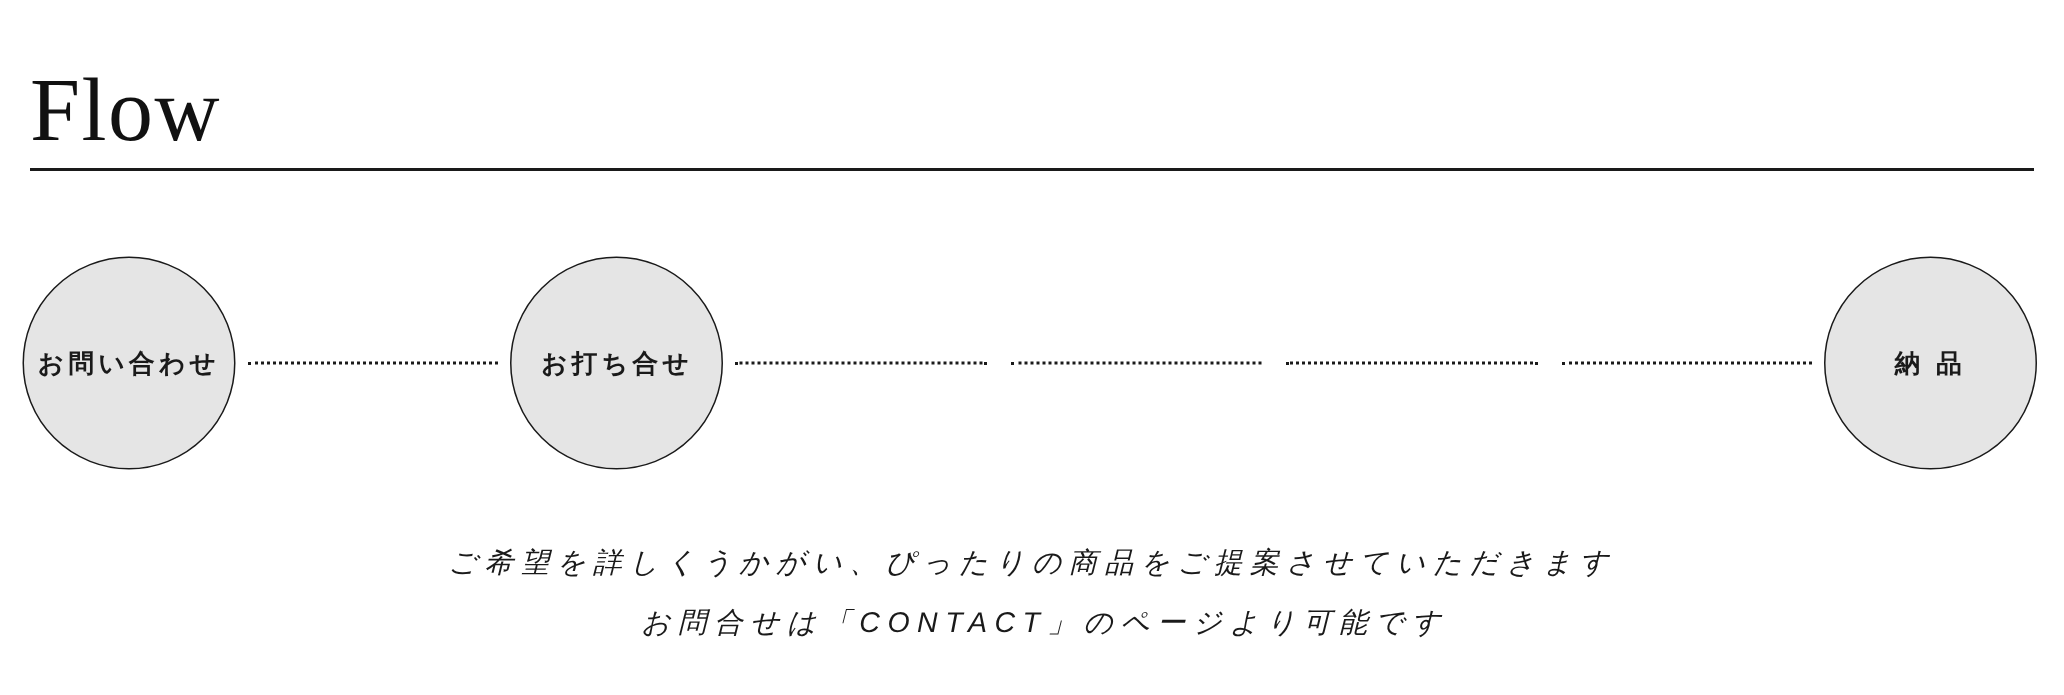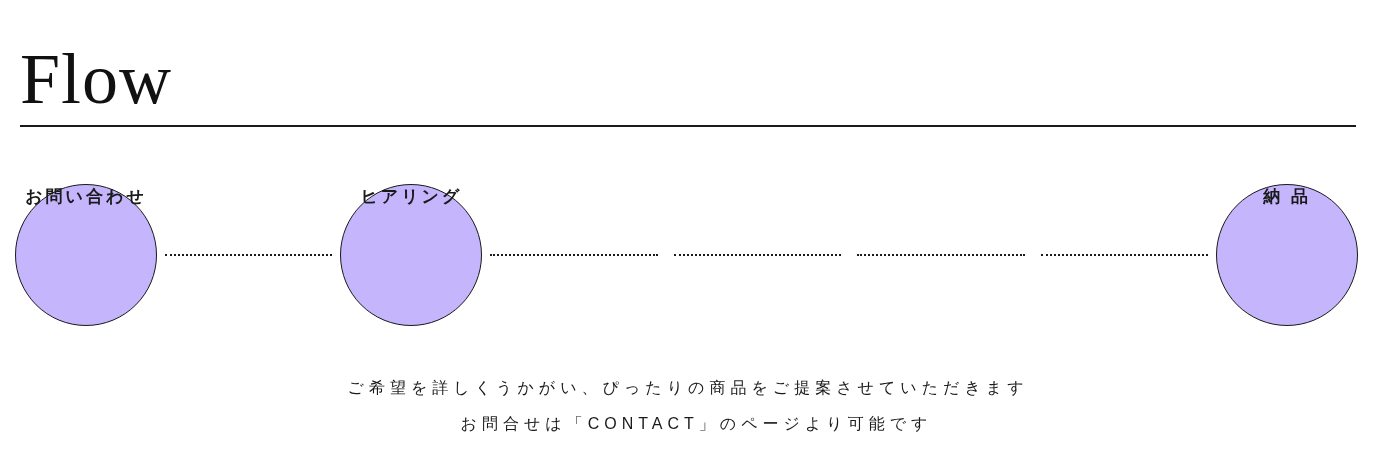--- a/index.html
+++ b/index.html
@@ -13,21 +13,21 @@
     position: relative;
     overflow: hidden;
     font-family: "Liberation Sans", sans-serif;
     color: #1a1a1a;
   }
   .header {
     margin: 40px 20px 0 20px;
   }
   .page-title {
     font-family: "Liberation Serif", serif;
-    font-size: 72px;
+    font-size: 60px;
     font-weight: 400;
     line-height: 1.1;
     margin: 0;
     letter-spacing: 1px;
     color: #111111;
   }
   .divider {
     border: none;
     border-top: 2px solid #1a1a1a;
     margin: 6px 0 0 0;
@@ -37,66 +37,67 @@
     align-items: center;
     margin: 57px 18px 0 15px;
   }
   .step-circle {
     box-sizing: border-box;
     width: 142px;
     height: 142px;
     flex-shrink: 0;
     border: 1.5px solid #1a1a1a;
     border-radius: 50%;
-    background: #c4b5fd;
+    background: #e5e5e5;
     display: flex;
-    align-items: flex-start;
+    align-items: center;
     justify-content: center;
   }
   .step-label {
     font-size: 17px;
     font-weight: 600;
     letter-spacing: 3px;
     white-space: nowrap;
     text-align: center;
     color: #1a1a1a;
   }
   .connector {
     flex: 1;
     height: 0;
     border-top: 2px dotted #1a1a1a;
     margin: 0 8px;
   }
   .description {
     text-align: center;
   }
   .desc-line {
-    font-size: 16px;
+    font-size: 19px;
     letter-spacing: 5px;
     line-height: 1.2;
     color: #1a1a1a;
+    font-style: italic;
   }
   .desc-line1 { margin: 52px 0 0 0; }
   .desc-line2 { margin: 17px 0 0 17px; }
 </style>
 </head>
 <body>
 
 <div class="header">
   <h1 class="page-title">Flow</h1>
   <hr class="divider">
 </div>
 
 <div class="flow-row">
   <div class="step-circle">
     <span class="step-label">お問い合わせ</span>
   </div>
   <div class="connector"></div>
   <div class="step-circle">
-    <span class="step-label">ヒアリング</span>
+    <span class="step-label">お打ち合せ</span>
   </div>
   <div class="connector"></div>
   <div class="connector"></div>
   <div class="connector"></div>
   <div class="connector"></div>
   <div class="step-circle">
     <span class="step-label">納 品</span>
   </div>
 </div>
 

